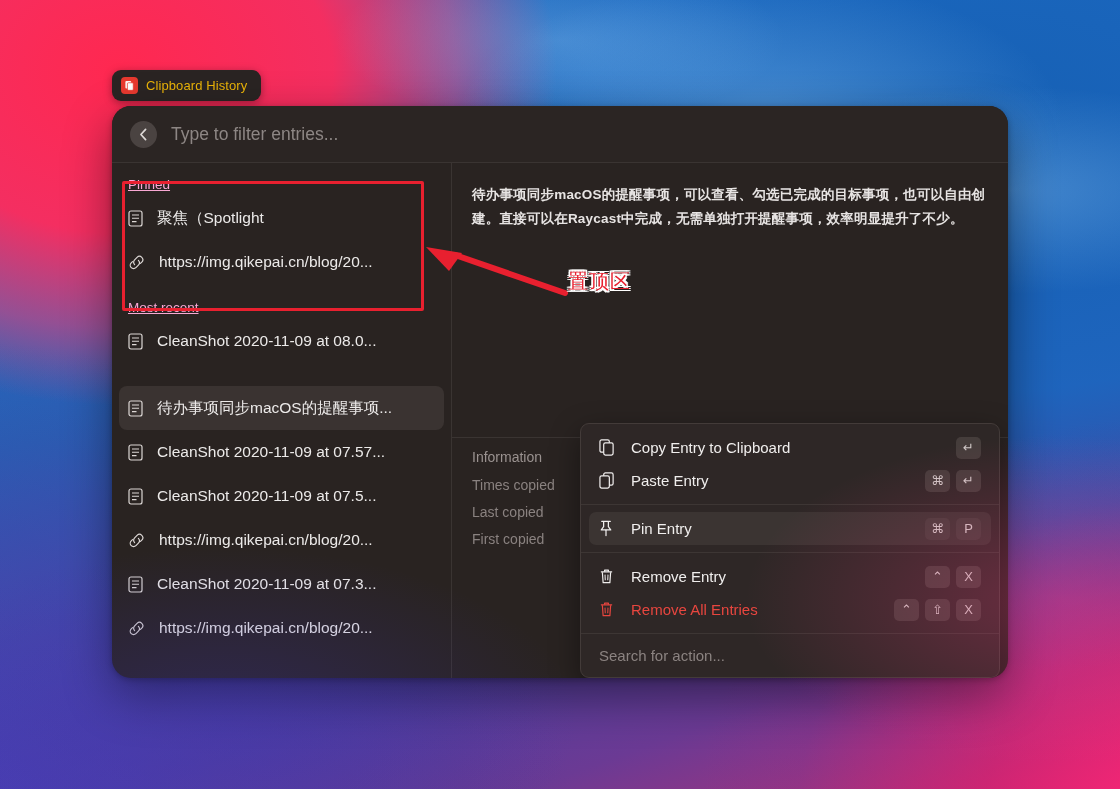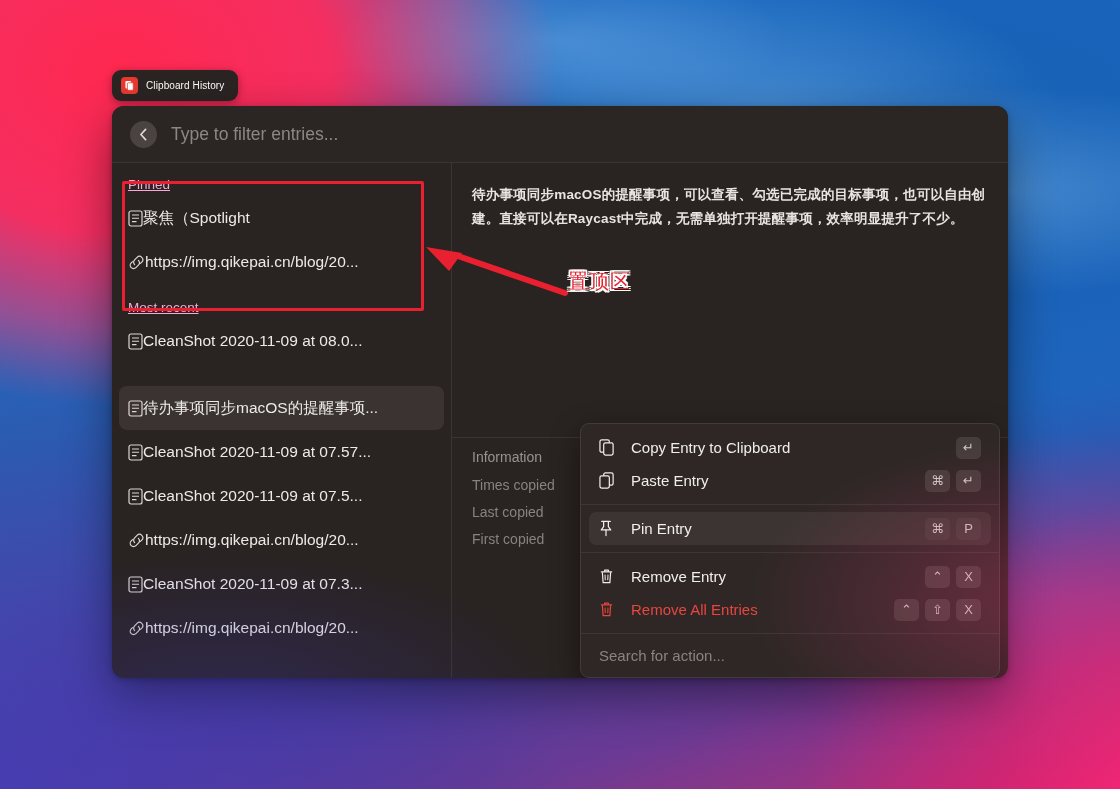--- a/index.html
+++ b/index.html
@@ -47,30 +47,30 @@
     box-shadow: 0 2px 8px rgba(0,0,0,0.35);
   }
   #app-badge .badge-icon {
     width: 17px; height: 17px;
     border-radius: 4px;
     background: #e8392f;
     display: flex; align-items: center; justify-content: center;
     flex: none;
   }
   #app-badge .badge-label {
-    color: #ffffff; font-size: 10px; letter-spacing: 0.1px;
+    color: #eab308; font-size: 13px; letter-spacing: 0.1px;
     white-space: nowrap;
   }
 
   
   #window {
     position: absolute; left: 112px; top: 106px;
     width: 896px; height: 572px;
     background: #292321;
-    border-radius: 12px;
+    border-radius: 19px;
     box-shadow: 0 18px 48px rgba(0,0,0,0.45), 0 2px 6px rgba(0,0,0,0.3);
     overflow: hidden;
     display: flex; flex-direction: column;
   }
   #searchbar {
     height: 57px; flex: none;
     display: flex; align-items: center; gap: 14px;
     padding: 0 18px;
     border-bottom: 1px solid #3a3432;
     background: #2b2523;
@@ -94,21 +94,21 @@
     padding: 0 0 0 0;
     overflow: hidden;
     position: relative;
   }
   .section-label {
     color: #f9a8d4; font-size: 13.5px;
     padding: 14px 16px 4px 16px;
     text-decoration: underline;
   }
   .entry-row {
-    display: flex; align-items: center; 
+    display: flex; align-items: center; gap: 14px;
     height: 44px;
     margin: 0 7px;
     padding: 0 9px;
     border-radius: 8px;
     color: #eceae9;
     font-size: 15.5px;
     white-space: nowrap; overflow: hidden;
   }
   .entry-row.selected { background: #3a3331; margin-top: 23px; }
   .entry-row .row-icon { flex: none; display: flex; align-items: center; }

